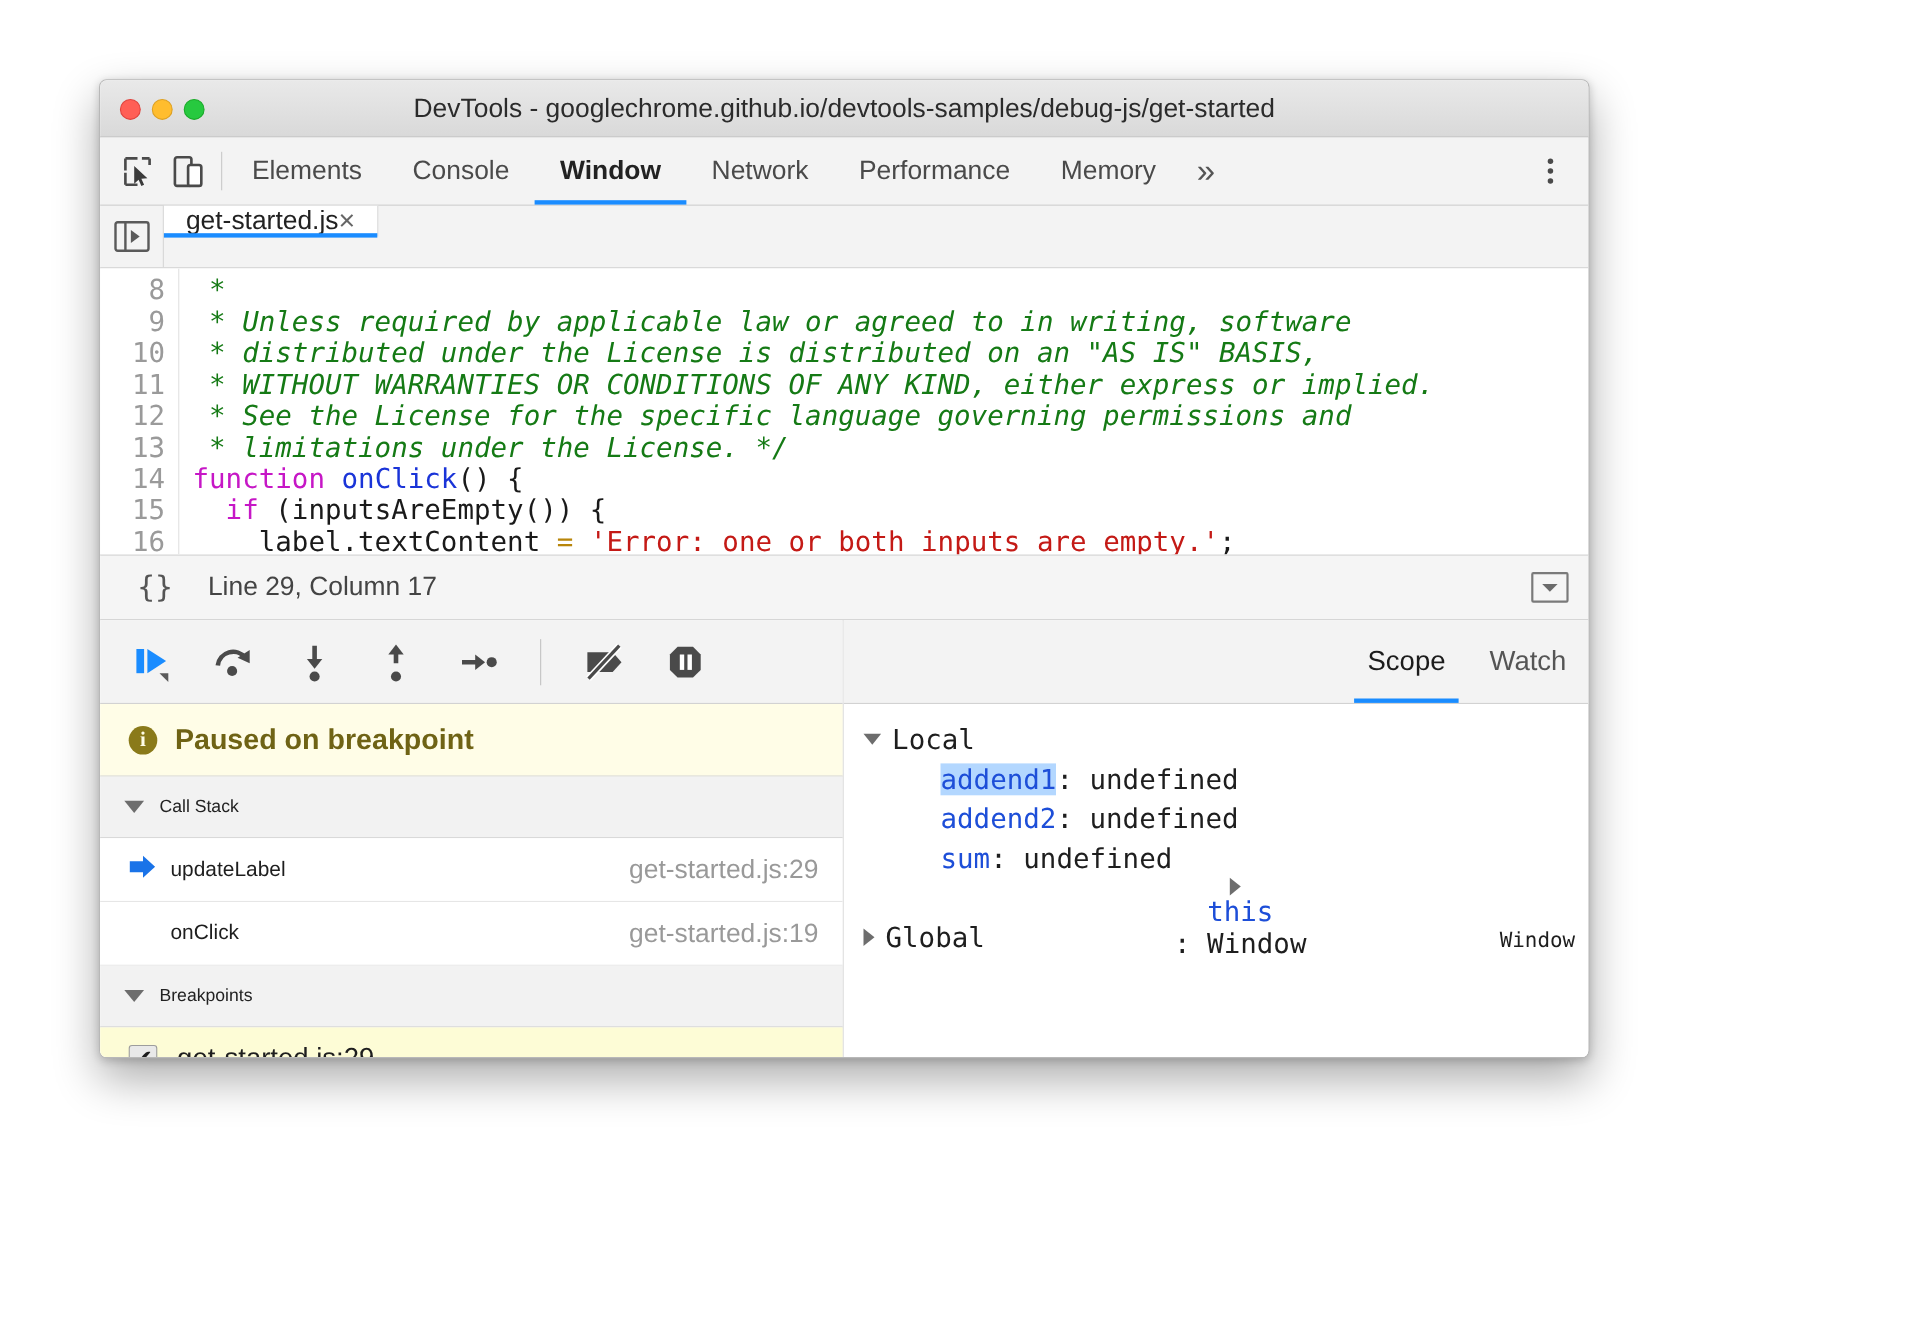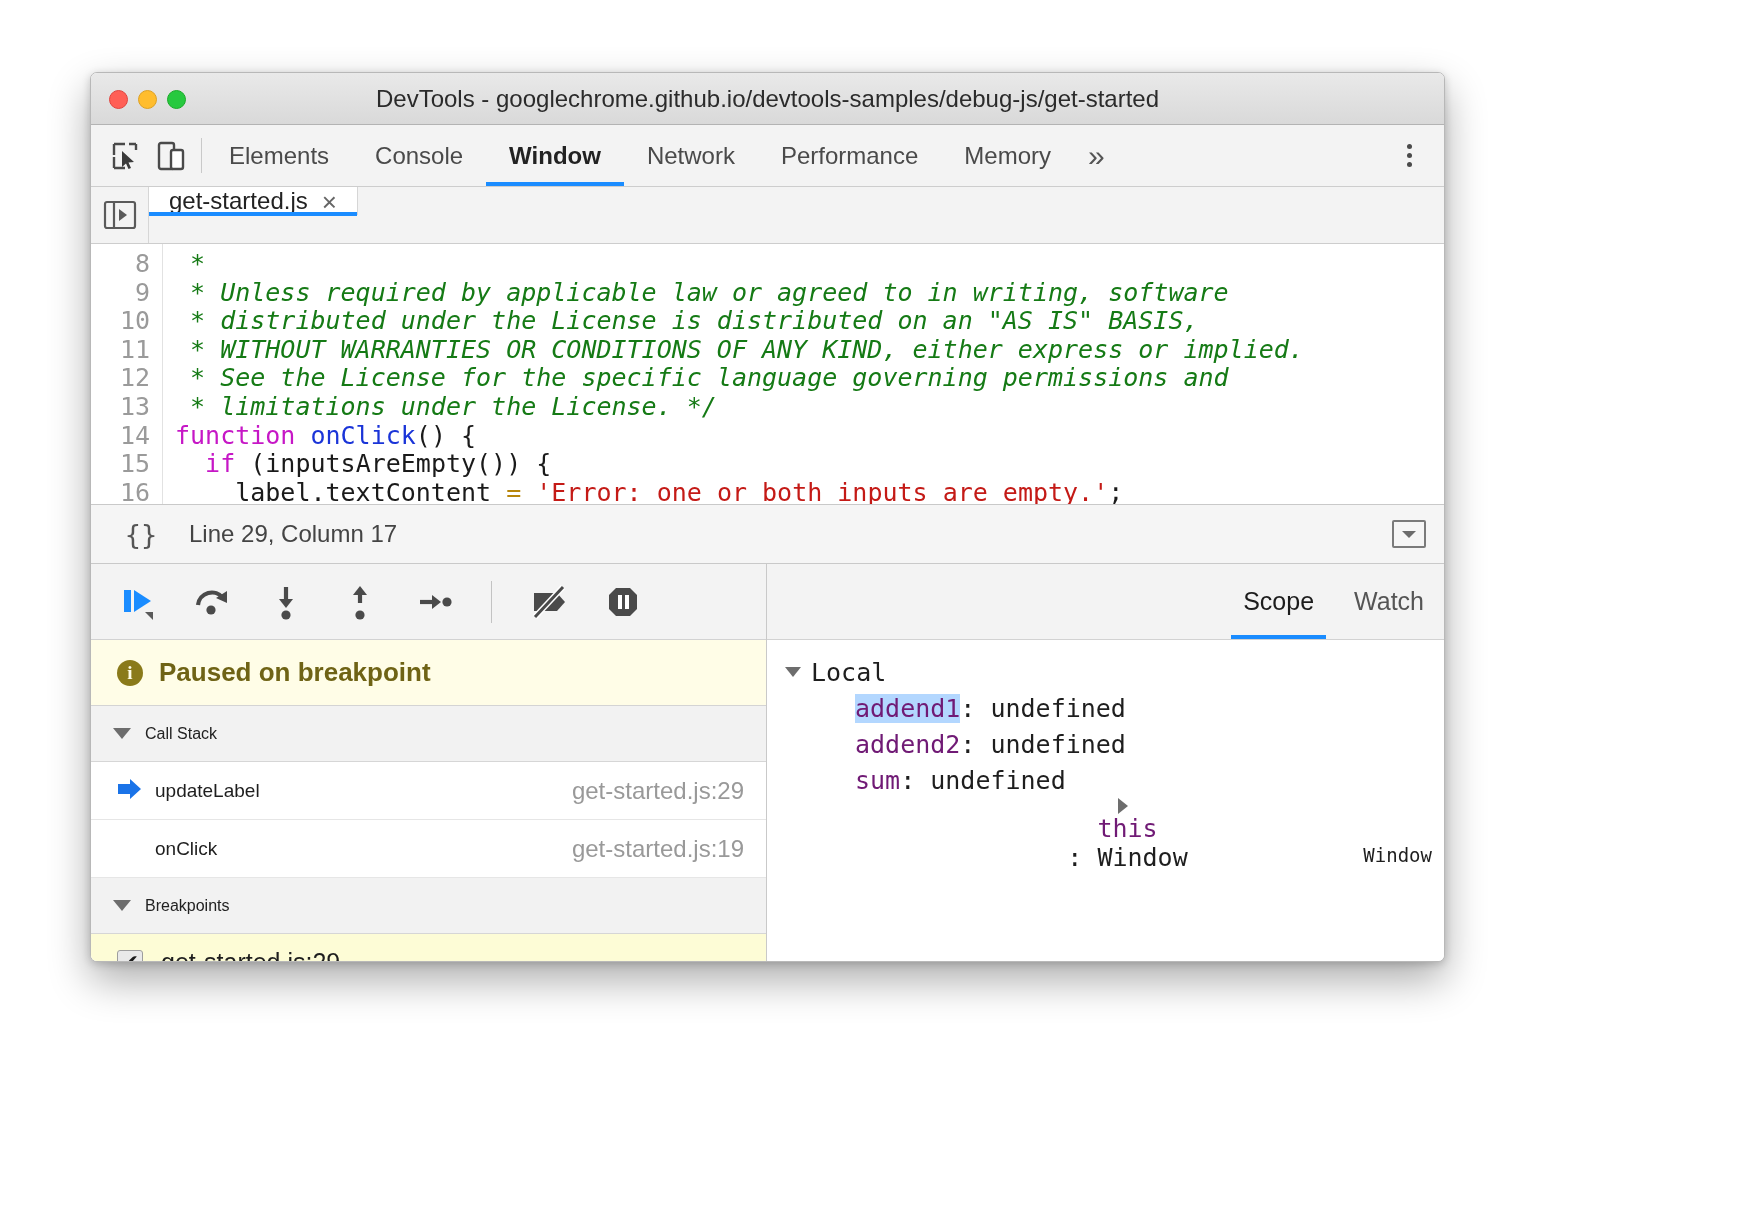--- a/index.html
+++ b/index.html
@@ -95,21 +95,21 @@
     background: #f3f3f3;
     border-bottom: 1px solid #cdcdcd;
     display: flex; align-items: stretch; flex: none;
   }
   #panel-toggle {
     width: 58px; display: flex; align-items: center; justify-content: center;
     border-right: 1px solid #d6d6d6;
     cursor: pointer;
   }
   .ftab {
-    display: flex; align-items: flex-end; gap: 14px;
+    display: flex; align-items: flex-start; 
     padding: 0 20px;
     font-size: 24px; color: #222;
     background: #fff;
     border-right: 1px solid #d6d6d6;
     position: relative;
     cursor: pointer;
   }
   .ftab.active::after {
     content: ""; position: absolute; left: 0; right: 0; bottom: -1px;
     height: 4px; background: #1a8cff;
@@ -284,21 +284,21 @@
     font-size: 25px;
     color: #1e1e1e;
     overflow: hidden;
     position: relative;
   }
   .sc-row { display: flex; align-items: center; height: 36px; padding-left: 18px; cursor: pointer; }
   .sc-row.ind { padding-left: 62px; }
   .sc-tri-d { width: 0; height: 0; border-left: 8px solid transparent; border-right: 8px solid transparent; border-top: 10px solid #6d6d6d; margin-right: 10px; flex: none;}
   .sc-tri-r { width: 0; height: 0; border-top: 8px solid transparent; border-bottom: 8px solid transparent; border-left: 10px solid #6d6d6d; margin-right: 10px; flex: none;}
   .sc-spacer { width: 26px; flex: none; }
-  .sc-name { color: #701a75; }
+  .sc-name { color: #1d4ed8; }
   .sc-name.sel { background: #b3d7ff; }
   .sc-val { color: #1e1e1e; }
   .sc-plain { color: #1e1e1e; }
   .sc-winlabel {
     position: absolute;
     right: 12px; top: 204px;
     font-family: "DejaVu Sans Mono", monospace;
     font-size: 19px; color: #1e1e1e;
   }
 </style>
@@ -511,19 +511,23 @@
           <div class="sc-row ind">
             <span class="sc-spacer"></span>
             <span class="sc-name">sum</span>
             <span class="sc-val">: undefined</span>
           </div>
           <div class="sc-row ind" style="padding-left: 44px; flex-direction: column;">
             <span class="sc-tri-r"></span>
             <span class="sc-name">this</span>
             <span class="sc-val">: Window</span>
           </div>
+          <div class="sc-row">
+            <span class="sc-tri-r"></span>
+            <span class="sc-plain">Global</span>
+          </div>
           <div class="sc-winlabel">Window</div>
       </div>
 
     </div>
 
   </div>
 </div>
 
 </body></html>

